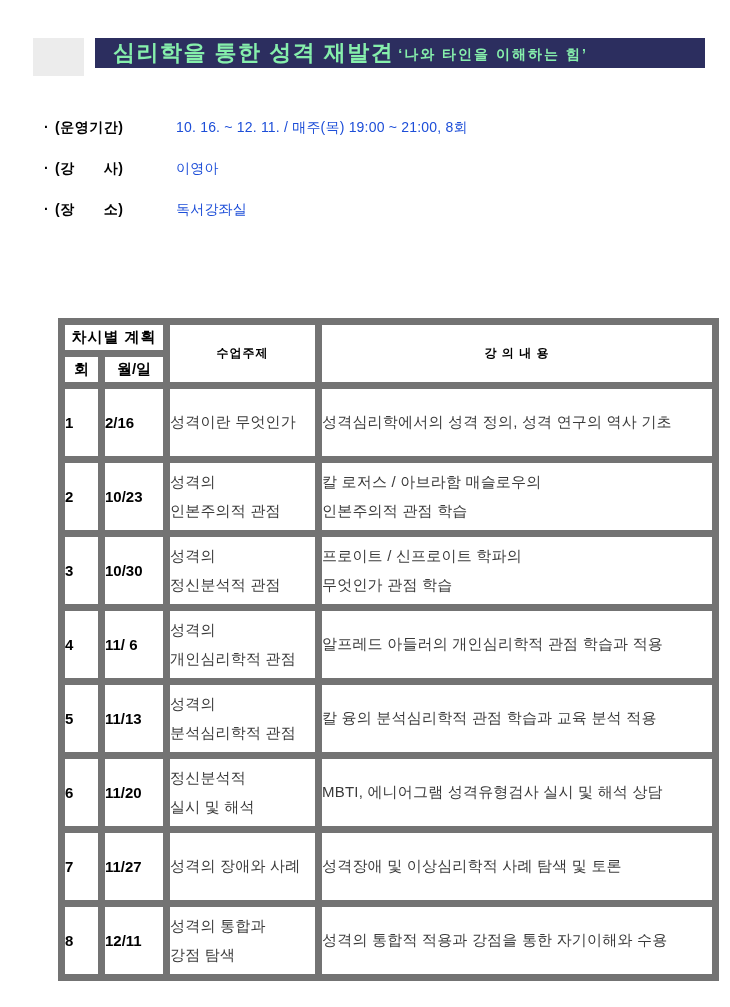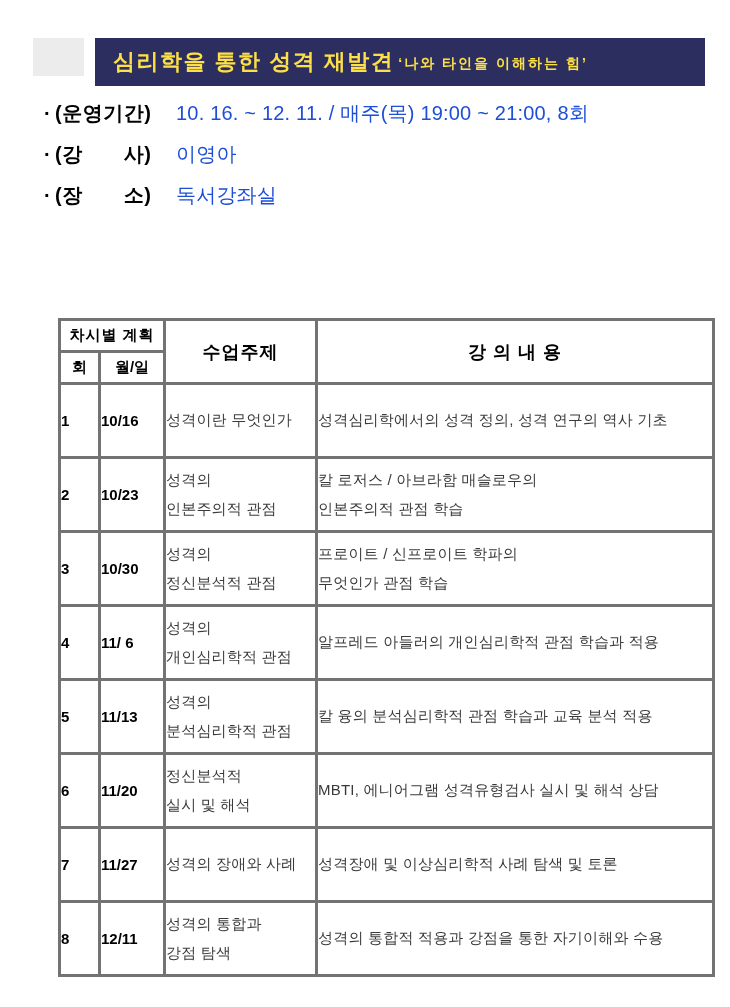--- a/index.html
+++ b/index.html
@@ -12,55 +12,55 @@
   }
   .page { position:absolute; inset:0; background:#ffffff; }
 
   
   .gray-square {
     position:absolute; left:33px; top:38px;
     width:51px; height:38px; background:#ececec;
   }
   .banner {
     position:absolute; left:95px; top:38px;
-    width:610px; height:48px; background:#2c2e5f;
+    width:610px; height:30px; background:#2c2e5f;
     display:flex; align-items:center; padding-left:18px;
-    color:#fde047; white-space:nowrap;
+    color:#86efac; white-space:nowrap;
   }
   .banner .title { font-size:22px; font-weight:bold; letter-spacing:1.5px; }
   .banner .subtitle { font-size:14px; font-weight:bold; letter-spacing:2px; margin-left:4px; padding-top:3px; }
 
   
   .info-list {
-    position:absolute; left:44px; top:101px;
-    list-style:none; font-size:20px;
+    position:absolute; left:44px; top:115px;
+    list-style:none; font-size:14px;
   }
   .info-item { display:flex; align-items:flex-start; height:41px; line-height:24px; }
   .info-item::before {
     content:"\00B7"; font-weight:bold; width:11px; flex-shrink:0;
     color:#000;
   }
   .info-label { font-weight:bold; color:#000; width:121px; flex-shrink:0; letter-spacing:0.5px; }
   .info-value { white-space:pre-wrap; color:#1d4ed8; letter-spacing:0.2px; }
 
   
   table.schedule {
     position:absolute; left:58px; top:318px;
     width:654px; border-collapse:collapse; table-layout:fixed;
     border:2.5px solid #000;
   }
   .schedule th, .schedule td {
-    border:3px solid #737373;
+    border:7px solid #737373;
     vertical-align:middle;
     overflow:hidden;
   }
   .schedule thead th { font-weight:bold; color:#000; }
   .h-plan    { height:32px; font-size:15px; letter-spacing:1px; }
   .h-session, .h-date { height:32px; font-size:15px; }
-  .h-topic, .h-content { font-size:18px; letter-spacing:1px; }
+  .h-topic, .h-content { font-size:12px; letter-spacing:1px; }
   .schedule tbody td { height:74px; font-size:15px; }
   .c-no, .c-date { font-weight:bold; color:#000; }
   .c-topic, .c-content {
     white-space:pre-line; line-height:1.9; color:#3a3a3a;
     letter-spacing:0.2px;
   }
 </style>
 </head>
 <body>
 
@@ -102,21 +102,21 @@
         <th rowspan="2" class="h-content">강 의 내 용</th>
       </tr>
       <tr>
         <th class="h-session">회</th>
         <th class="h-date">월/일</th>
       </tr>
     </thead>
     <tbody>
       <tr>
         <td class="c-no">1</td>
-        <td class="c-date">10/16</td>
+        <td class="c-date">2/16</td>
         <td class="c-topic">성격이란 무엇인가</td>
         <td class="c-content">성격심리학에서의 성격 정의, 성격 연구의 역사 기초</td>
       </tr>
       <tr>
         <td class="c-no">2</td>
         <td class="c-date">10/23</td>
         <td class="c-topic">성격의
 인본주의적 관점</td>
         <td class="c-content">칼 로저스 / 아브라함 매슬로우의
 인본주의적 관점 학습</td>

